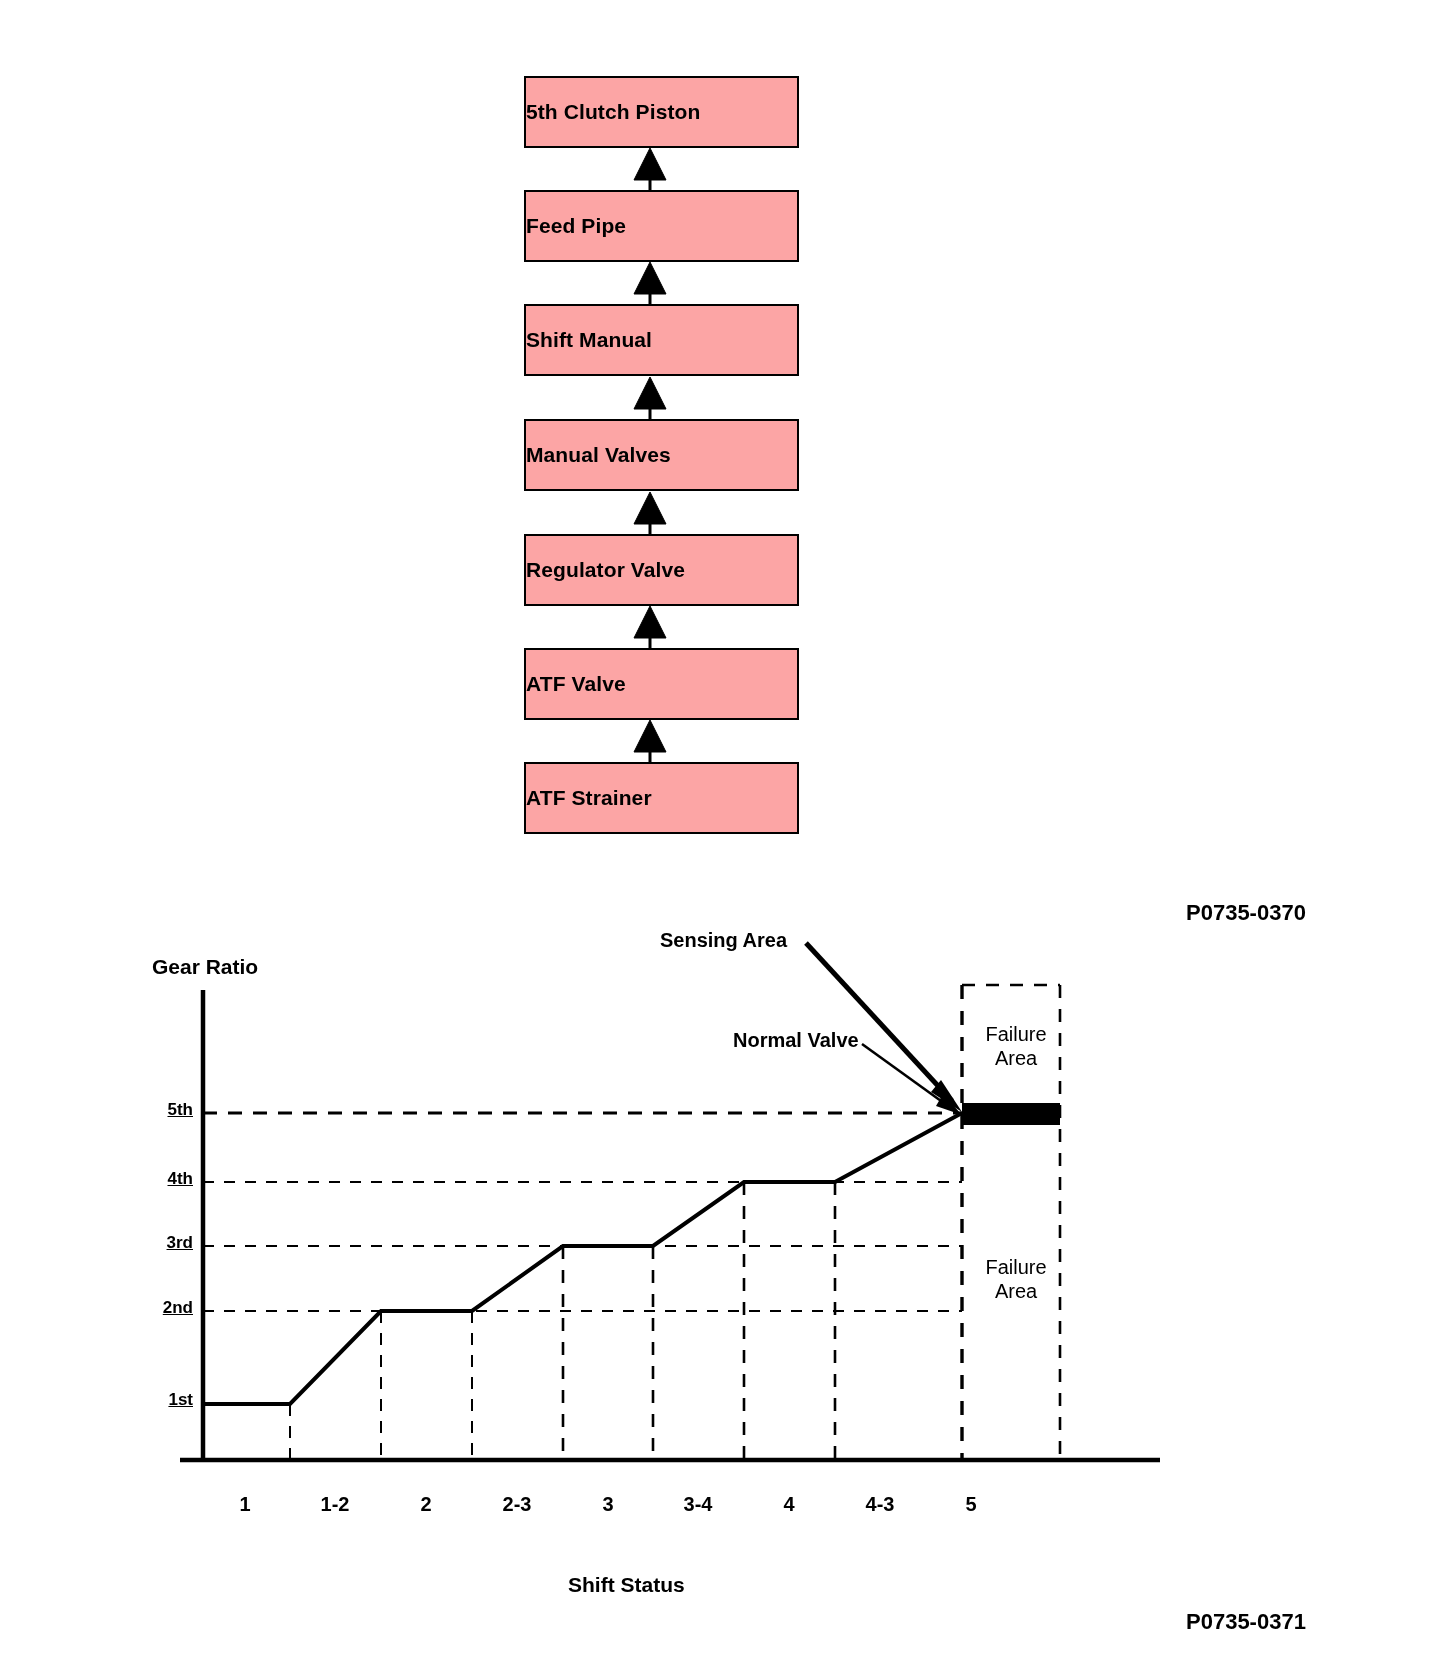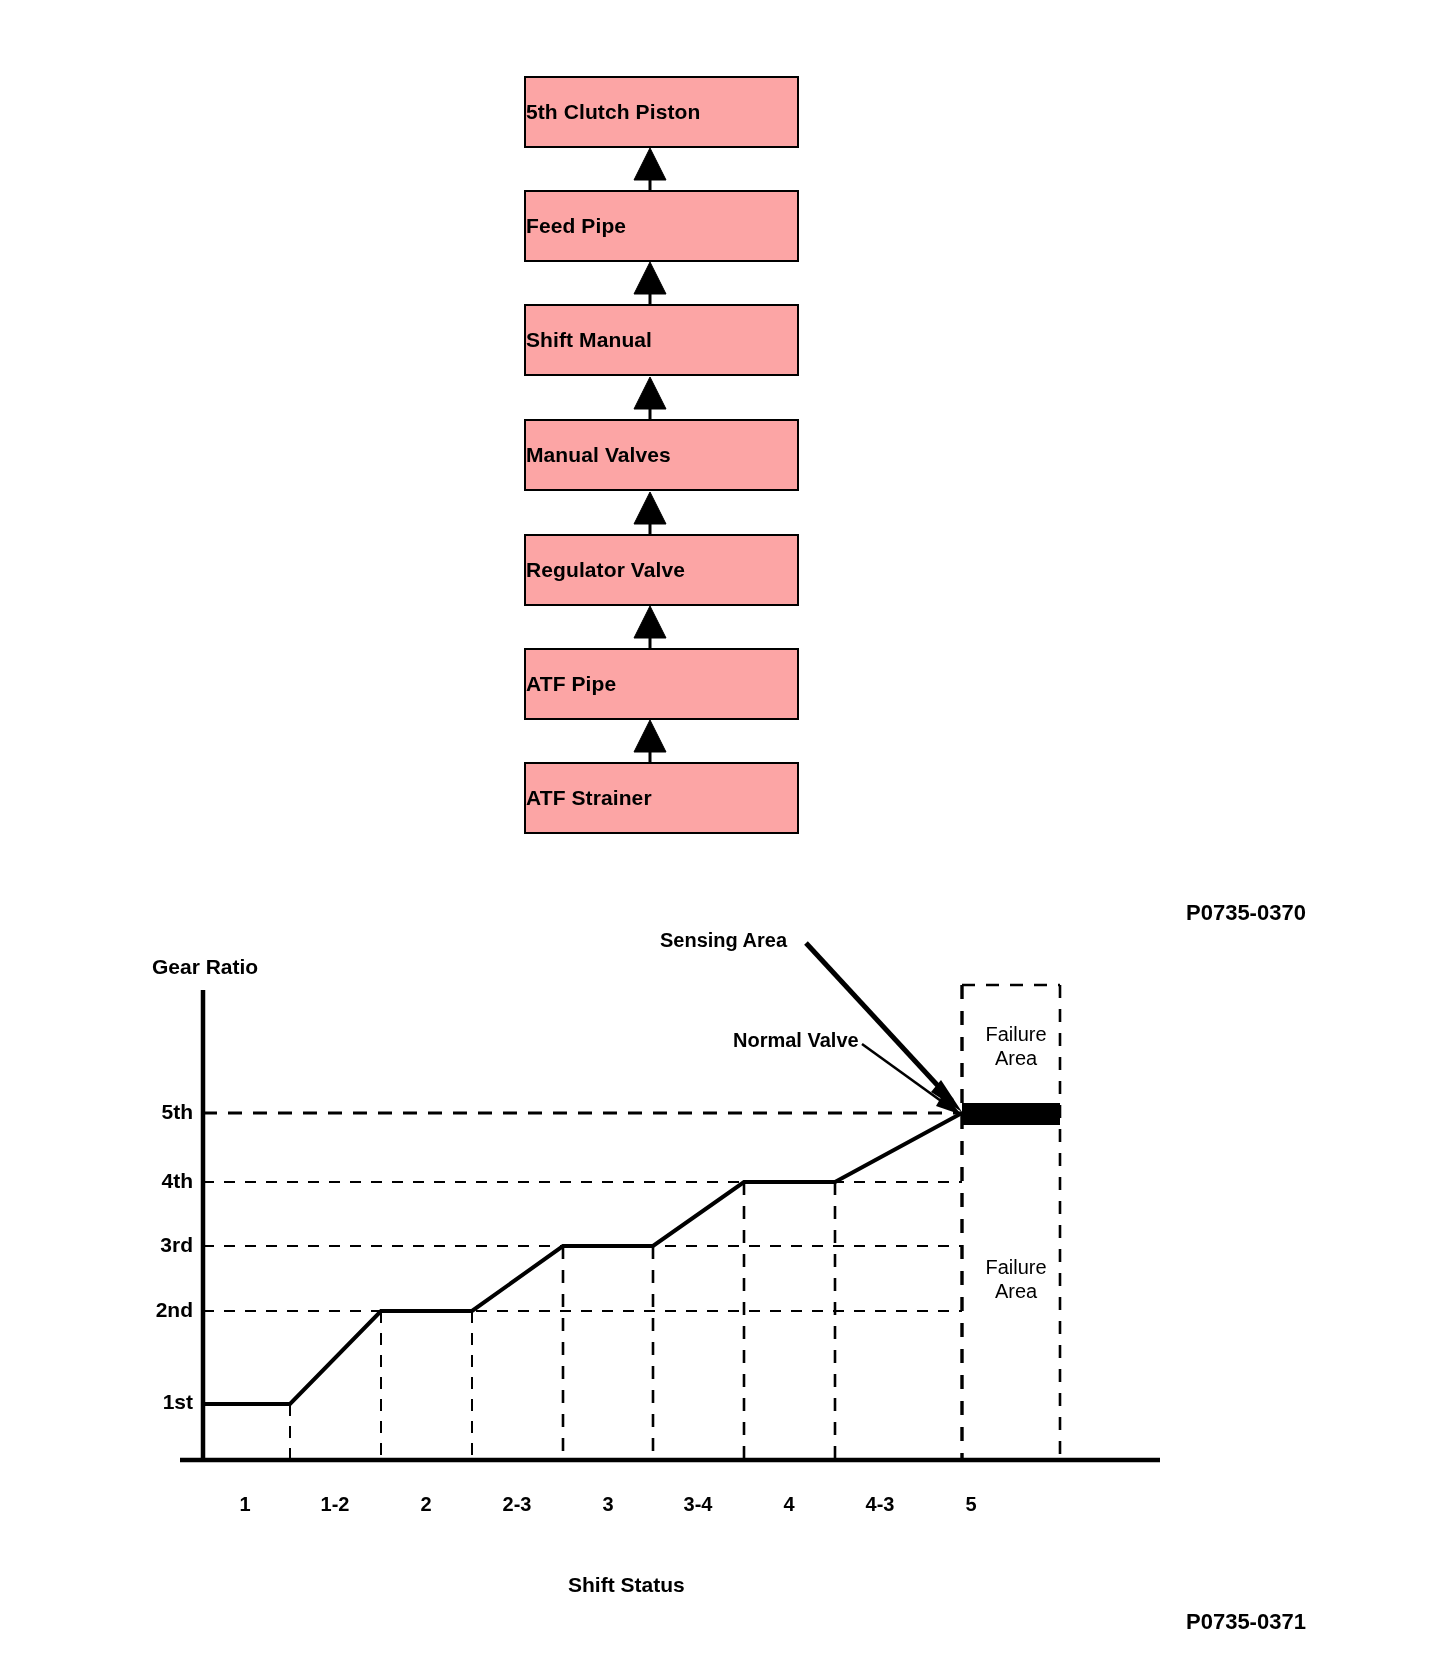--- a/index.html
+++ b/index.html
@@ -11,22 +11,22 @@
   .fc-box{position:absolute;left:512px;width:275px;height:72px;
           border:2.5px solid #000;background:#fca5a5;
           display:flex;align-items:center;justify-content:flex-start;
           font-weight:bold;font-size:21px;letter-spacing:.1px;box-sizing:border-box;margin-left:12px;}
 
   
   .pcode{position:absolute;font-weight:bold;font-size:22px;white-space:nowrap;}
 
   
   .axis-title{position:absolute;font-weight:bold;font-size:21px;white-space:nowrap;}
-  .ytick{position:absolute;font-weight:bold;font-size:21px;text-align:right;
-         width:60px;white-space:nowrap;}
+  .ytick{position:absolute;font-weight:bold;font-size:17px;text-align:right;
+         width:60px;white-space:nowrap;text-decoration:underline;}
   .xtick{position:absolute;font-weight:bold;font-size:20px;text-align:center;
          white-space:nowrap;}
   .annot{position:absolute;font-weight:bold;font-size:20px;white-space:nowrap;}
   .failure-lbl{position:absolute;font-weight:normal;font-size:20px;
                text-align:center;line-height:1.22;width:96px;}
   svg{position:absolute;left:0;top:0;overflow:visible;}
 </style>
 </head>
 <body>
 
@@ -43,21 +43,21 @@
     <div class="fc-box" style="top:304px">
         <span>Shift Manual</span>
       </div>
     <div class="fc-box" style="top:419px">
         <span>Manual Valves</span>
       </div>
     <div class="fc-box" style="top:534px">
         <span>Regulator Valve</span>
       </div>
     <div class="fc-box" style="top:648px">
-        <span>ATF Pipe</span>
+        <span>ATF Valve</span>
       </div>
     <div class="fc-box" style="top:762px">
         <span>ATF Strainer</span>
       </div>
 
     <svg width="1440" height="900">
       <g fill="#000" stroke="#000">
 
         <g>
           <line x1="650" y1="762" x2="650" y2="742" stroke-width="3"></line>

